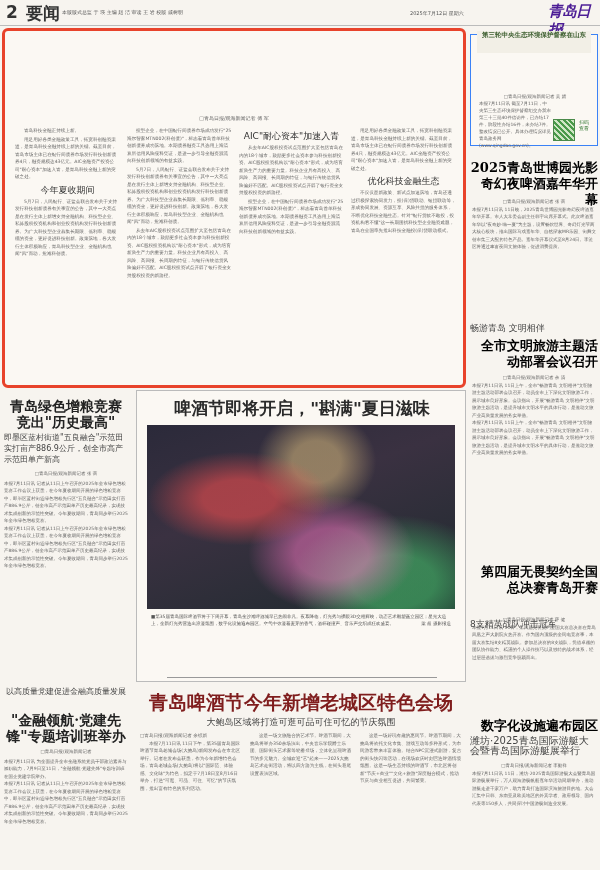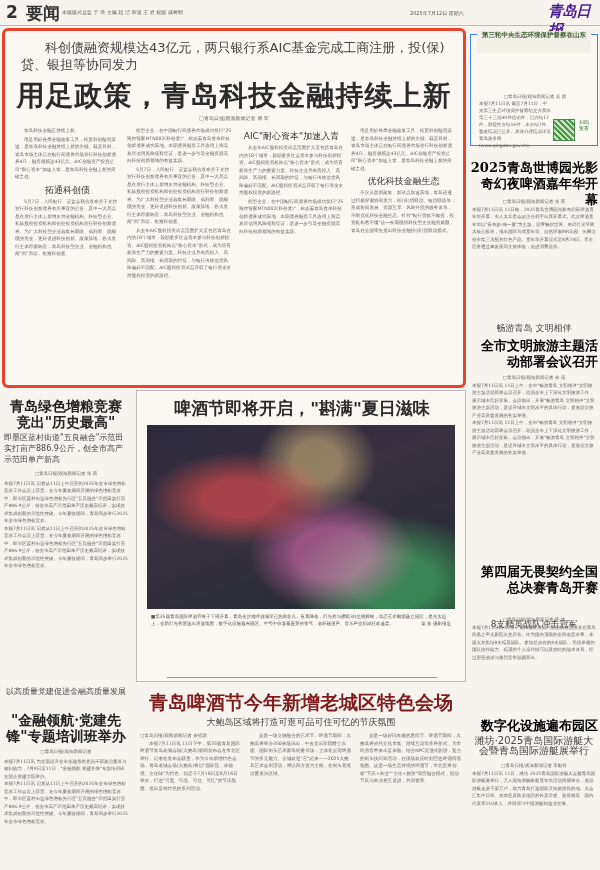--- a/index.html
+++ b/index.html
@@ -24,21 +24,21 @@
 
   .right-rail { position: absolute; left: 470px; top: 28px; width: 128px; height: 842px; }
   .promo-box { position: absolute; left: 0; top: 6px; width: 128px; height: 112px; border: 1px solid #3b82f6; background: #fbf8f3; }
   .promo-banner { position: absolute; left: 6px; top: -4px; width: 114px; height: 22px; text-align: center; font: 700 6.5px "DejaVu Serif", serif; color: #3b5d2e; line-height: 9px; background: #f2efe6; }
   .promo-title { position: absolute; left: 4px; top: 24px; width: 120px; text-align: center; font: 700 11px "DejaVu Serif", serif; color: #222; line-height: 15px; }
   .promo-byline { position: absolute; left: 8px; top: 58px; font: 4.5px "DejaVu Sans", sans-serif; color: #666; line-height: 7px; width: 112px; }
   .qr { position: absolute; left: 82px; top: 84px; width: 22px; height: 22px; background: repeating-linear-gradient(45deg,#4a9a4a 0 2px,#cfe6c4 2px 4px); border: 1px solid #4a8a4a; }
   .qr-label { position: absolute; left: 108px; top: 84px; font: 5px "DejaVu Sans", sans-serif; color: #3b7d3a; width: 14px; line-height: 6px; }
 
   .rail-title { position: absolute; left: 0; width: 128px; text-align: right; font: 700 13px "DejaVu Serif", serif; color: #000000; line-height: 16px; }
-  .rail-kicker { position: absolute; left: 0; width: 128px; text-align: center; font: 9px "DejaVu Sans", sans-serif; color: #444; }
+  .rail-kicker { position: absolute; left: 0; width: 128px; text-align: left; font: 9px "DejaVu Sans", sans-serif; color: #444; }
   .rail-text { position: absolute; left: 2px; width: 124px; font: 4.5px "DejaVu Sans", sans-serif; color: #666; line-height: 7.5px; overflow: hidden; }
 
   .left-col-title { position: absolute; left: 4px; width: 124px; text-align: center; font: 700 14px "DejaVu Serif", serif; color: #222; line-height: 16px; }
   .left-col-kicker { position: absolute; left: 4px; width: 124px; font: 8px "DejaVu Sans", sans-serif; color: #444; line-height: 11px; }
   .left-text { position: absolute; left: 4px; width: 124px; font: 4.5px "DejaVu Sans", sans-serif; color: #666; line-height: 7.5px; overflow: hidden; }
 
   .beer-box { position: absolute; left: 136px; top: 390px; width: 330px; height: 292px; border: 1px solid #bbb; background: #fbf8f3; }
   .beer-title { position: absolute; left: 0; top: 6px; width: 330px; text-align: center; font: 700 17px "DejaVu Serif", serif; color: #2a2a2a; }
   .beer-photo { position: absolute; left: 10px; top: 34px; width: 308px; height: 184px;
     background:
@@ -58,28 +58,26 @@
 
 <div class="masthead">
   <span class="page-num">2</span>
   <span class="section-name">要闻</span>
   <span class="editors">本版版式总监 于 瑛    主编 赵 洁    审读 王 岩    校版 戚树明</span>
   <span class="date">2025年7月12日  星期六</span>
   <span class="logo">青岛日报</span>
 </div>
 
 <div class="lead-box">
-  <div class="lead-kicker">科创债融资规模达43亿元，两只银行系AIC基金完成工商注册，投(保)贷、银担等协同发力</div>
-  <div class="lead-title">用足政策，青岛科技金融持续上新</div>
   <div class="lead-byline">□青岛日报/观海新闻记者  傅 军</div>
 
   <div class="col" style="left:10px;top:96px;width:105px;height:258px;">
     <p>青岛科技金融正持续上新。</p>
     <p>用足用好各类金融政策工具，拓宽科创融资渠道，是青岛科技金融持续上新的关键。截至目前，青岛市场主体已在银行间债券市场发行科技创新债券4只，融资规模达43亿元。AIC金融资产投资公司"耐心资本"加速入青，是青岛科技金融上新的突破之处。</p>
-    <p class="subhead">拓通科创债</p>
+    <p class="subhead">今年夏收期间</p>
     <p>5月7日，人民银行、证监会联合发布关于支持发行科技创新债券有关事宜的公告，其中一大亮点是在发行主体上新增支持金融机构、科技型企业、私募股权投资机构和创业投资机构发行科技创新债券。为广大科技型企业募集长期限、低利率、稳规模的资金，更好促进科技创新。政策落地，各大发行主体积极响应，青岛科技型企业、金融机构也闻"风"而动，抢滩科创债。</p>
   </div>
   <div class="col" style="left:122px;top:96px;width:105px;height:258px;">
     <p>投型企业，在中国银行间债券市场成功发行"25海尔智家MTN002(科创债)"，标志着青岛首单科技创新债券成功落地。本期债券融资工具选用上海清算所信用风险缓释凭证，是进一步引导金融资源流向科技创新领域的有益实践。</p>
     <p>5月7日，人民银行、证监会联合发布关于支持发行科技创新债券有关事宜的公告，其中一大亮点是在发行主体上新增支持金融机构、科技型企业、私募股权投资机构和创业投资机构发行科技创新债券。为广大科技型企业募集长期限、低利率、稳规模的资金，更好促进科技创新。政策落地，各大发行主体积极响应，青岛科技型企业、金融机构也闻"风"而动，抢滩科创债。</p>
     <p>从去年AIC股权投资试点范围扩大至包括青岛在内的18个城市，鼓励更多社会资本参与科技创新投资。AIC股权投资机构以"耐心资本"形式，成为培育新质生产力的重要力量。科技企业具有高投入、高风险、高回报、长周期的特征，与银行传统信贷风险偏好不匹配。AIC股权投资试点开辟了银行资金支持股权投资的新路径。</p>
   </div>
   <div class="col" style="left:234px;top:96px;width:105px;height:258px;">
     <p class="subhead">AIC"耐心资本"加速入青</p>
     <p>从去年AIC股权投资试点范围扩大至包括青岛在内的18个城市，鼓励更多社会资本参与科技创新投资。AIC股权投资机构以"耐心资本"形式，成为培育新质生产力的重要力量。科技企业具有高投入、高风险、高回报、长周期的特征，与银行传统信贷风险偏好不匹配。AIC股权投资试点开辟了银行资金支持股权投资的新路径。</p>

